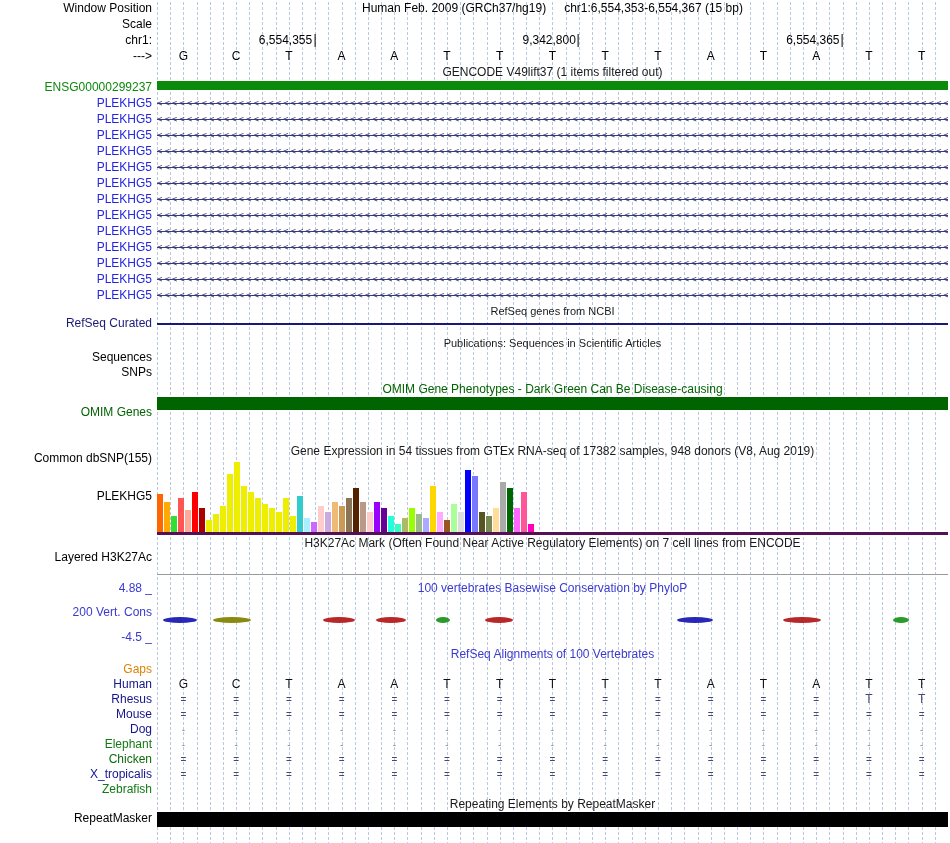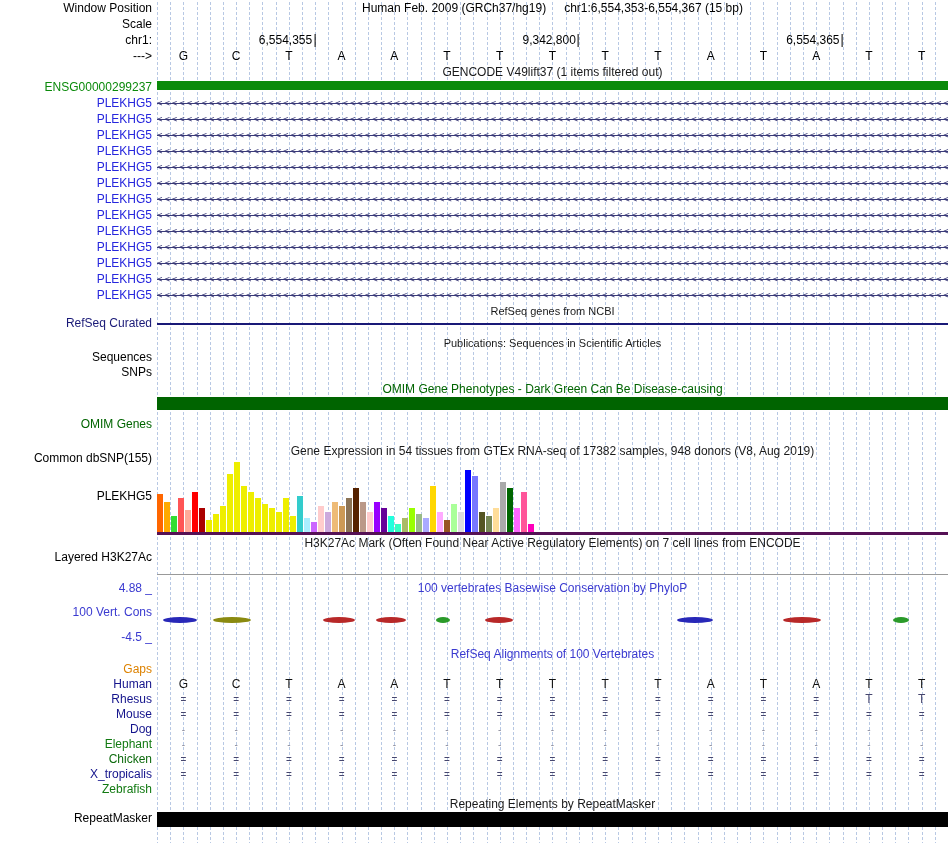--- a/index.html
+++ b/index.html
@@ -35,26 +35,26 @@
 <div id="browser">
 
   <div class="lbl" style="top:2px">Window Position</div>
   <div class="lbl" style="top:18px">Scale</div>
   <div class="lbl" style="top:34px">chr1:</div>
   <div class="lbl" style="top:50px">---&gt;</div>
   <div class="lbl" style="top: 81px; color: rgb(11, 138, 11);">ENSG00000299237</div>
   <div class="lbl" style="top: 317px; color: rgb(25, 25, 119);">RefSeq Curated</div>
   <div class="lbl" style="top:351px">Sequences</div>
   <div class="lbl" style="top:366px">SNPs</div>
-  <div class="lbl" style="top: 418px; color: rgb(0, 100, 0);">OMIM Genes</div>
+  <div class="lbl" style="top: 406px; color: rgb(0, 100, 0);">OMIM Genes</div>
   <div class="lbl" style="top:452px">Common dbSNP(155)</div>
   <div class="lbl" style="top:490px">PLEKHG5</div>
   <div class="lbl" style="top:551px">Layered H3K27Ac</div>
   <div class="lbl" style="top: 582px; color: rgb(58, 58, 208);">4.88 _</div>
-  <div class="lbl" style="top: 606px; color: rgb(58, 58, 208);">100 Vert. Cons</div>
+  <div class="lbl" style="top: 606px; color: rgb(58, 58, 208);">200 Vert. Cons</div>
   <div class="lbl" style="top: 631px; color: rgb(58, 58, 208);">-4.5 _</div>
   <div class="lbl" style="top:812px">RepeatMasker</div>
 
   <div id="track">
     <div id="grid"></div>
 
     <div class="headerline">
       <span>Human Feb. 2009 (GRCh37/hg19)</span>
       <span>chr1:6,554,353-6,554,367 (15 bp)</span>
     </div>

